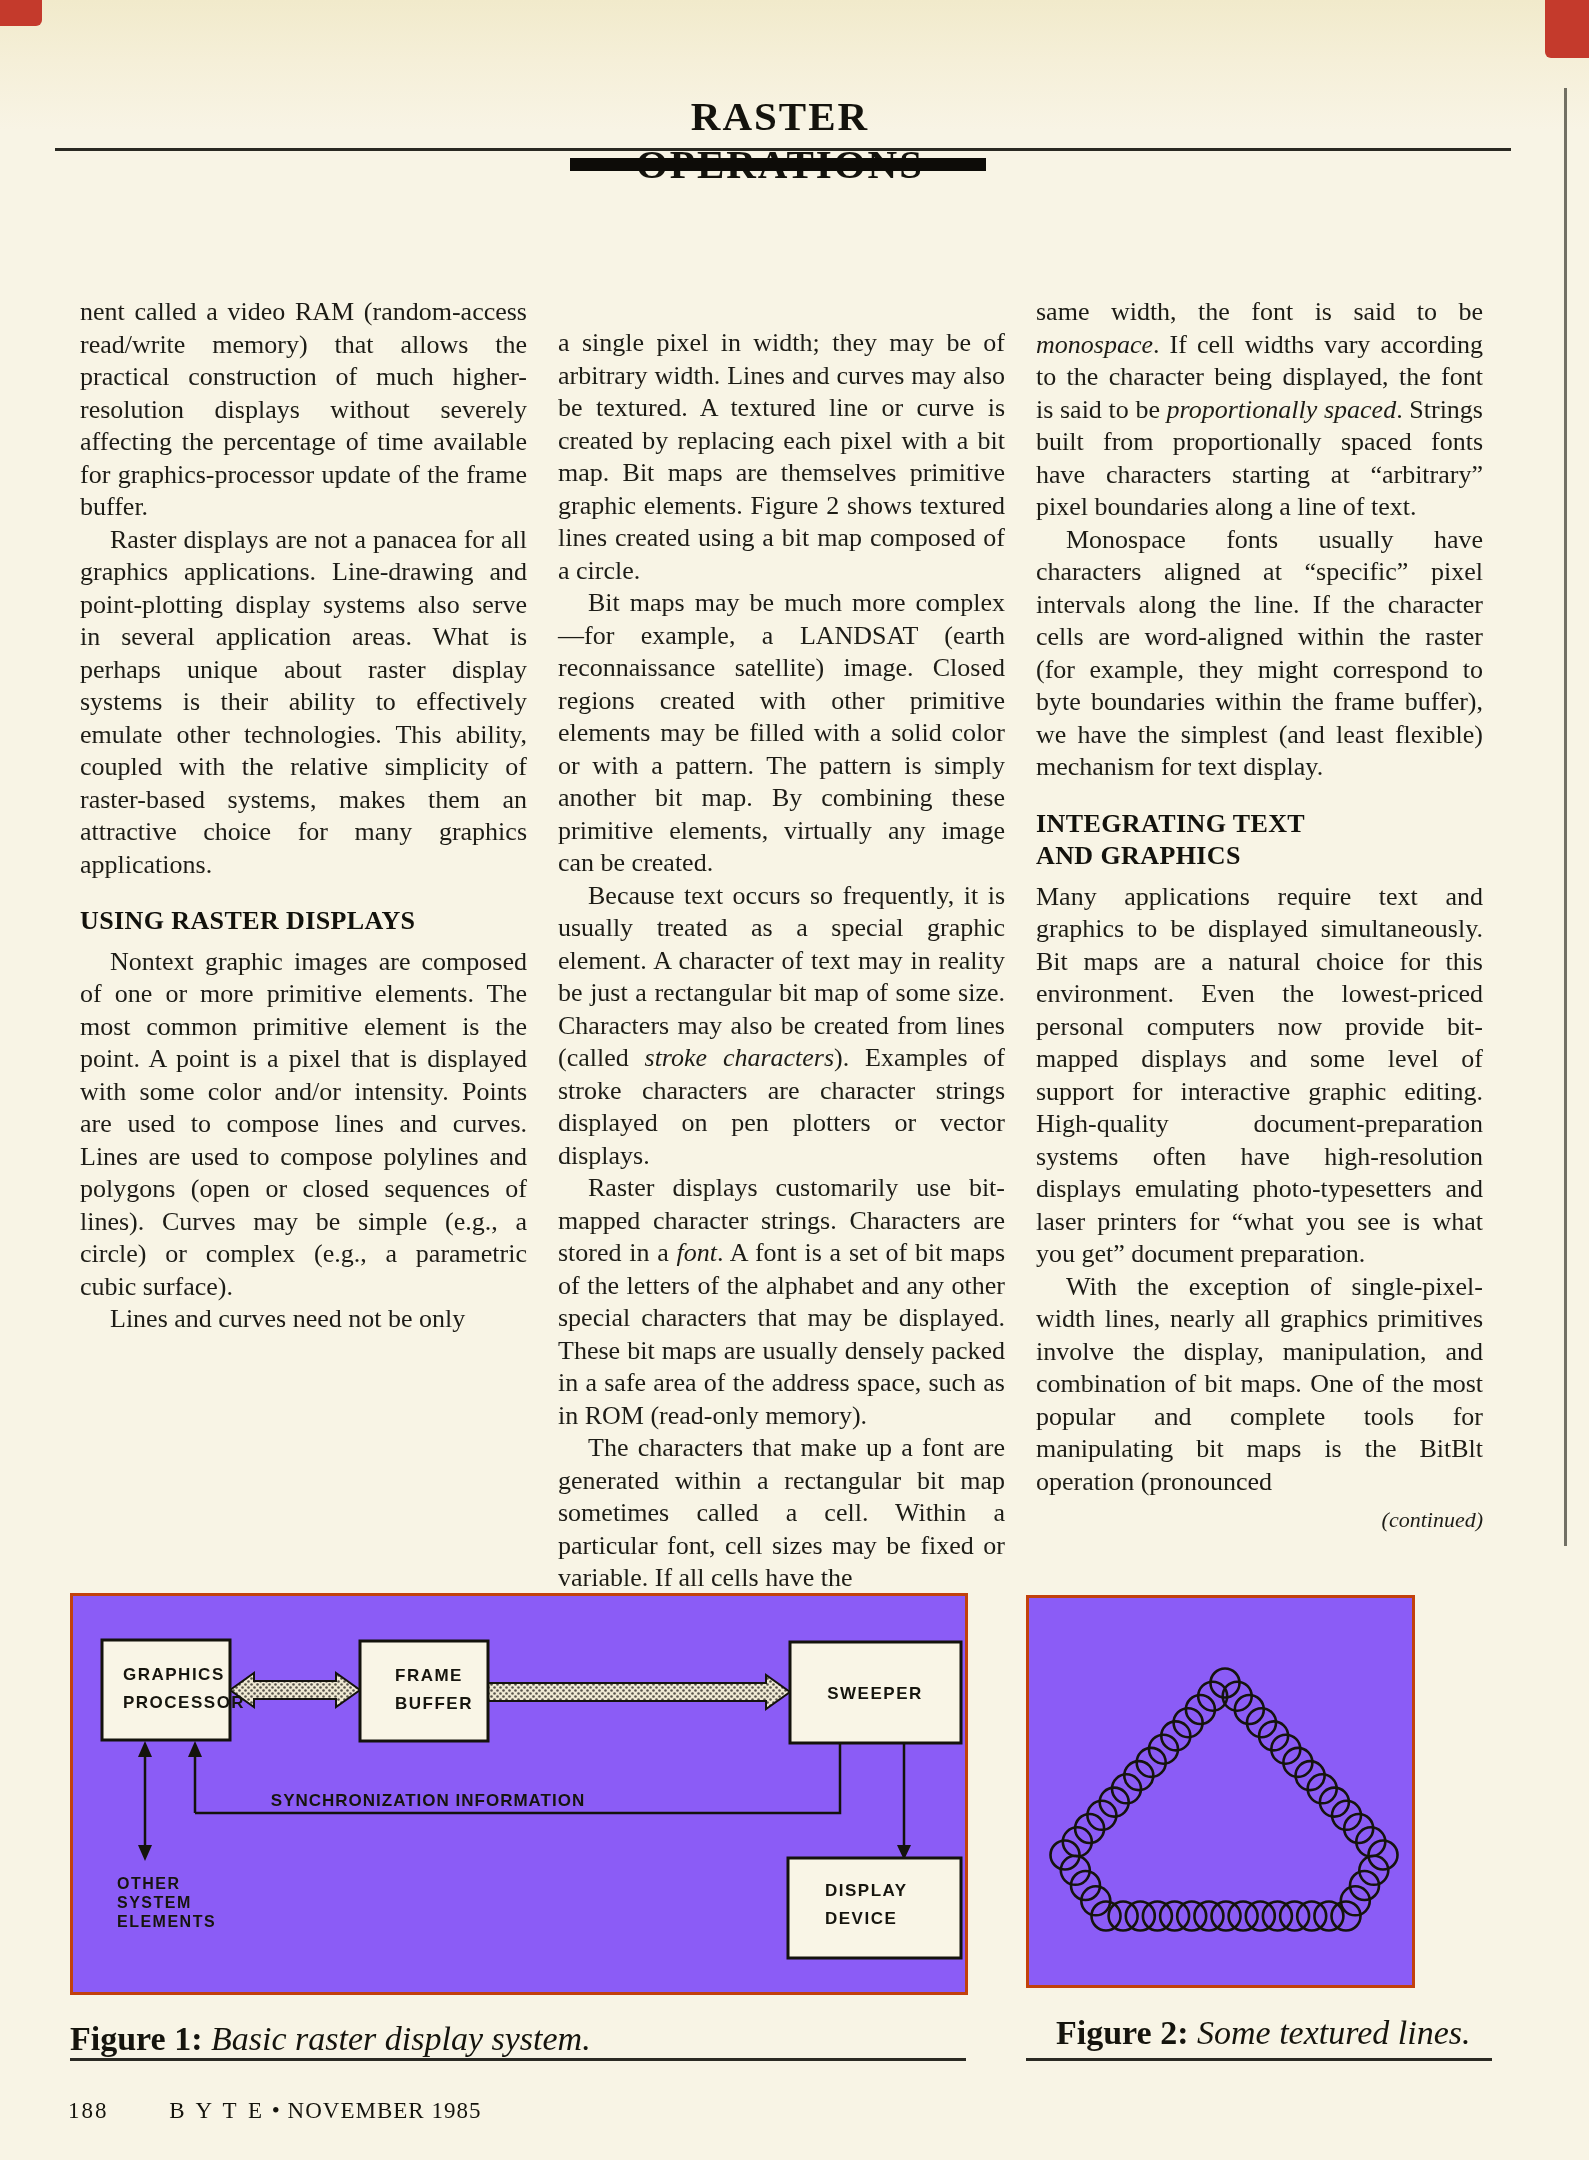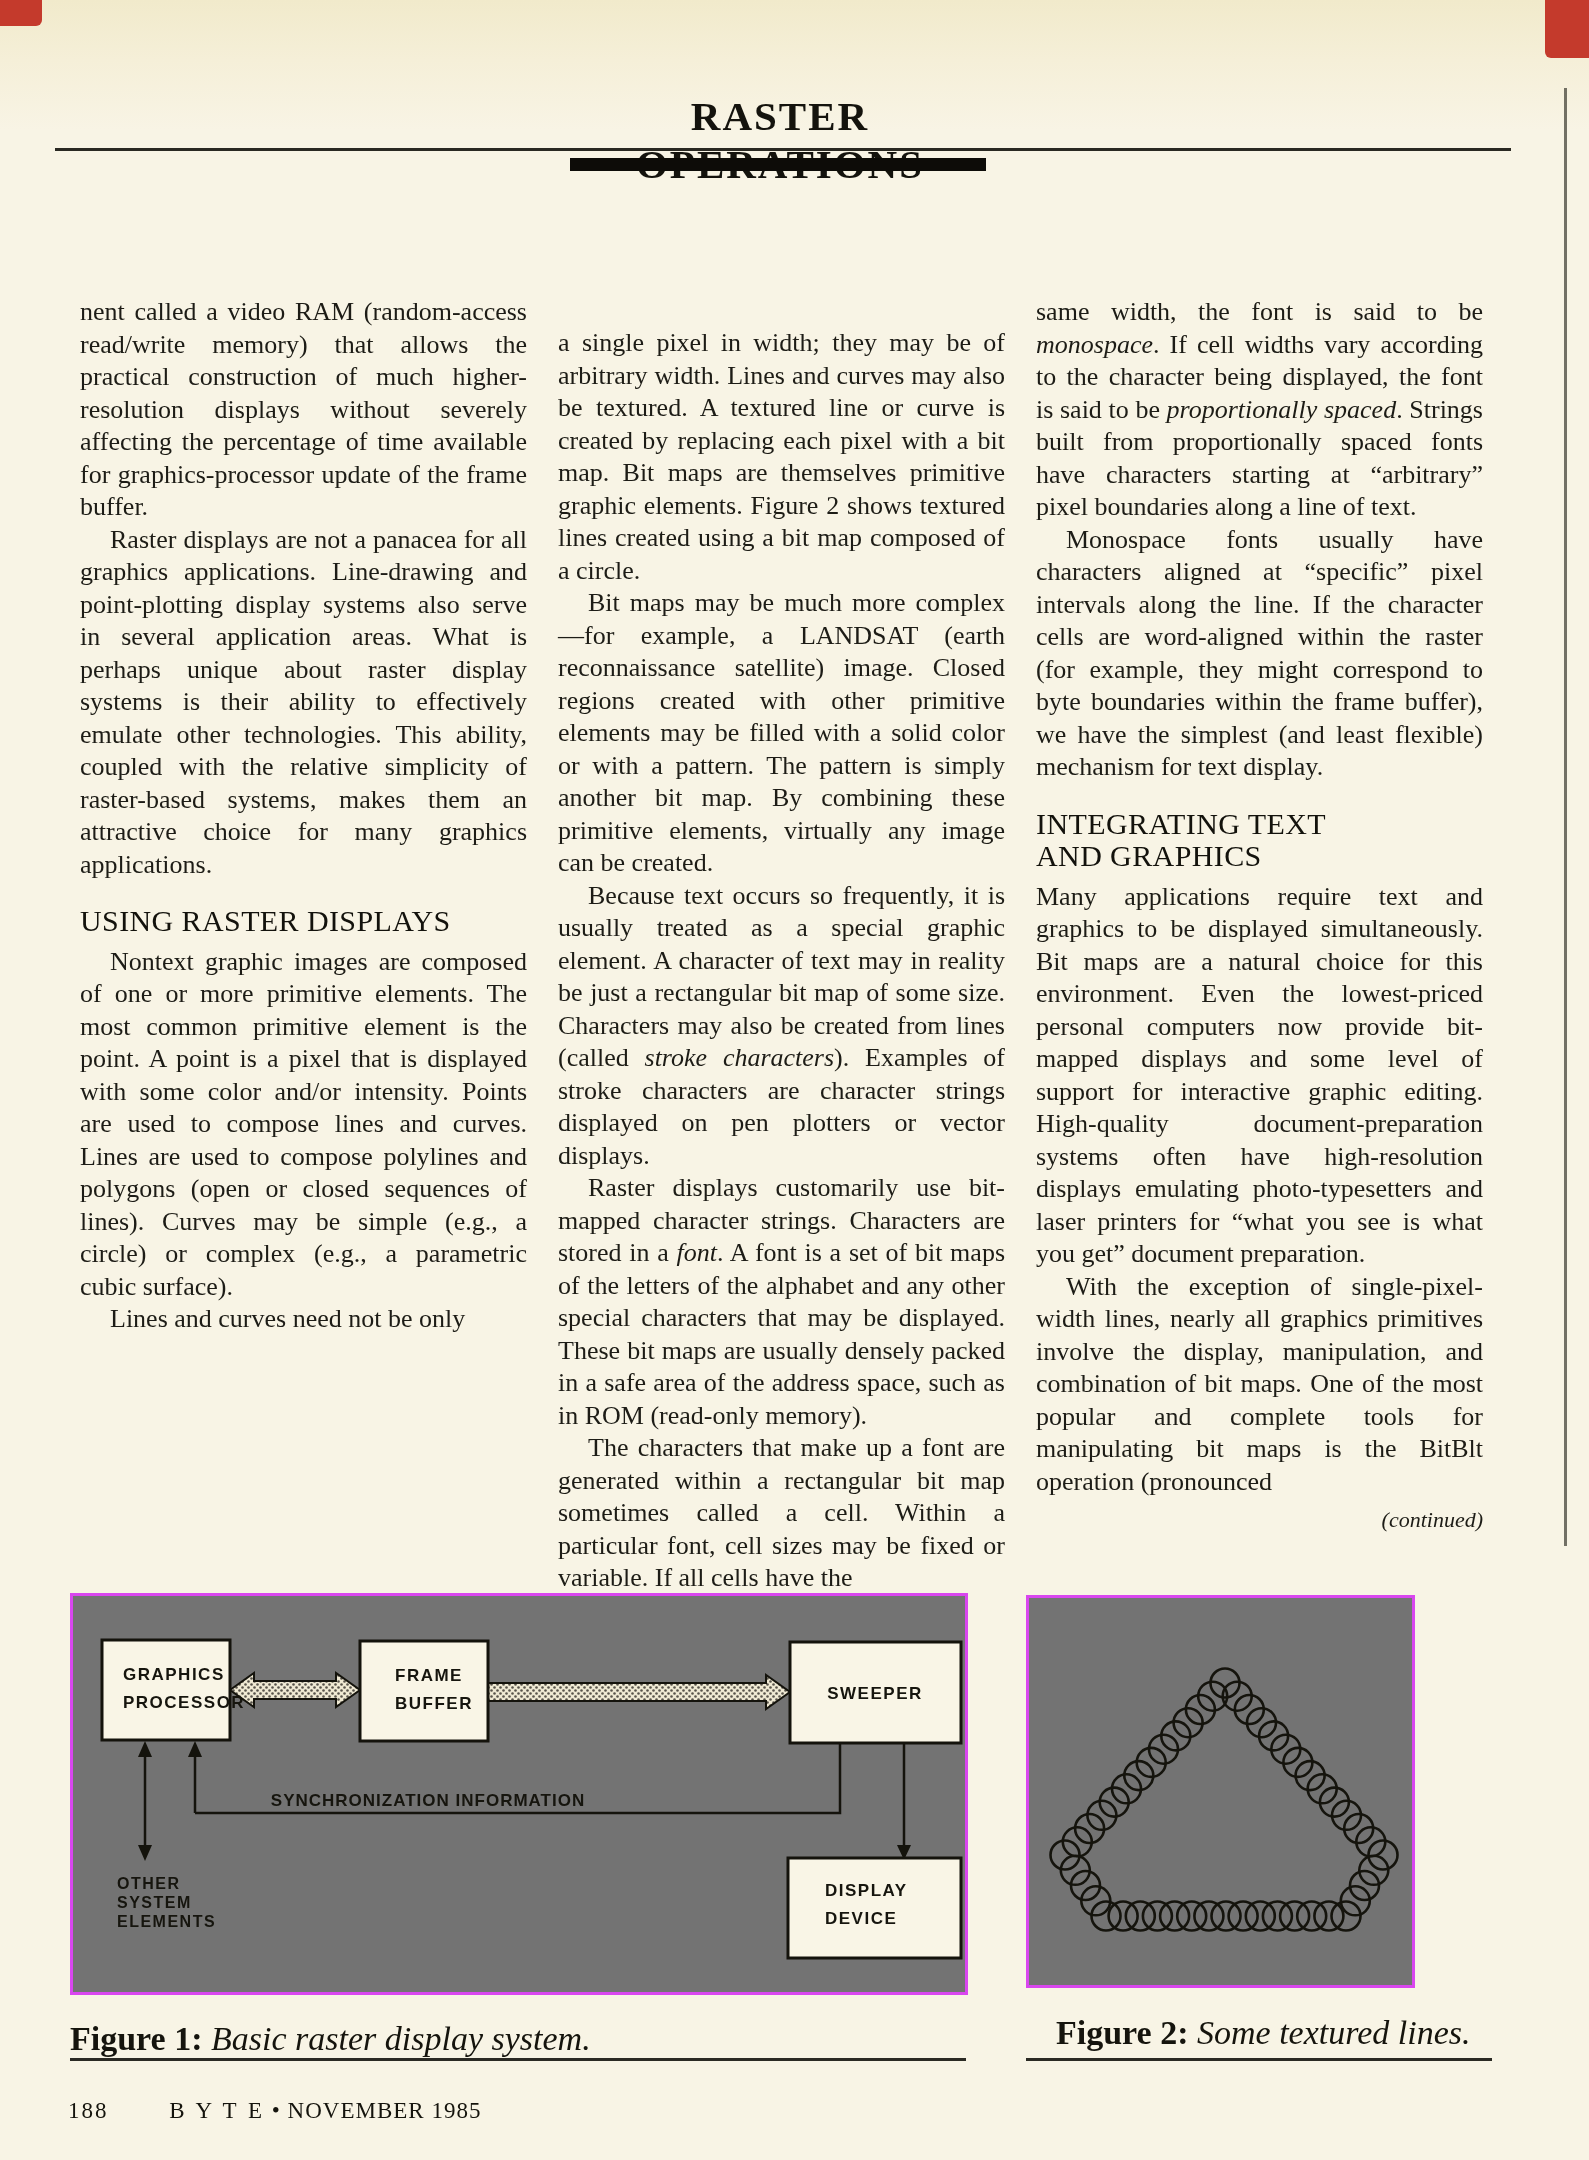--- a/index.html
+++ b/index.html
@@ -15,26 +15,26 @@
     font-size:41px;font-weight:bold;letter-spacing:2px;color:#14130d;
   }
   .header-rule{left:55px;top:148px;width:1456px;height:3px;background:#2a2922;}
   .header-bar{left:570px;top:158px;width:416px;height:13px;background:#0d0c08;}
   
   .col{position:absolute;top:296px;width:447px;font-size:26px;line-height:32.5px;}
   .col p{margin:0;text-align:justify;}
   .col p.ind{text-indent:30px;}
   .it{font-style:italic;}
   .col-heading{
-    font-weight:normal;font-size:30px;letter-spacing:0.4px;margin:24px 0 8px;
+    font-weight:bold;font-size:26px;letter-spacing:0.4px;margin:24px 0 8px;
     white-space:pre-line;color:#13120c;
   }
   .continued{text-align:right;font-style:italic;font-size:22px;margin-top:6px;}
   
-  .fig-frame{border:3px solid #d946ef;background:#737373;}
+  .fig-frame{border:3px solid #c2410c;background:#8b5cf6;}
   .fig1{left:70px;top:1593px;width:892px;height:396px;}
   .fig2{left:1026px;top:1595px;width:383px;height:387px;}
   .caption{font-size:34px;color:#15140d;}
   .caption .cap-label{font-weight:bold;}
   .caption .cap-text{font-style:italic;}
   .cap1{left:70px;top:2020px;width:898px;}
   .cap2{left:1056px;top:2014px;width:470px;}
   .cap-rule1{left:70px;top:2058px;width:896px;height:3px;background:#2b2a23;}
   .cap-rule2{left:1026px;top:2058px;width:466px;height:3px;background:#2b2a23;}
   

